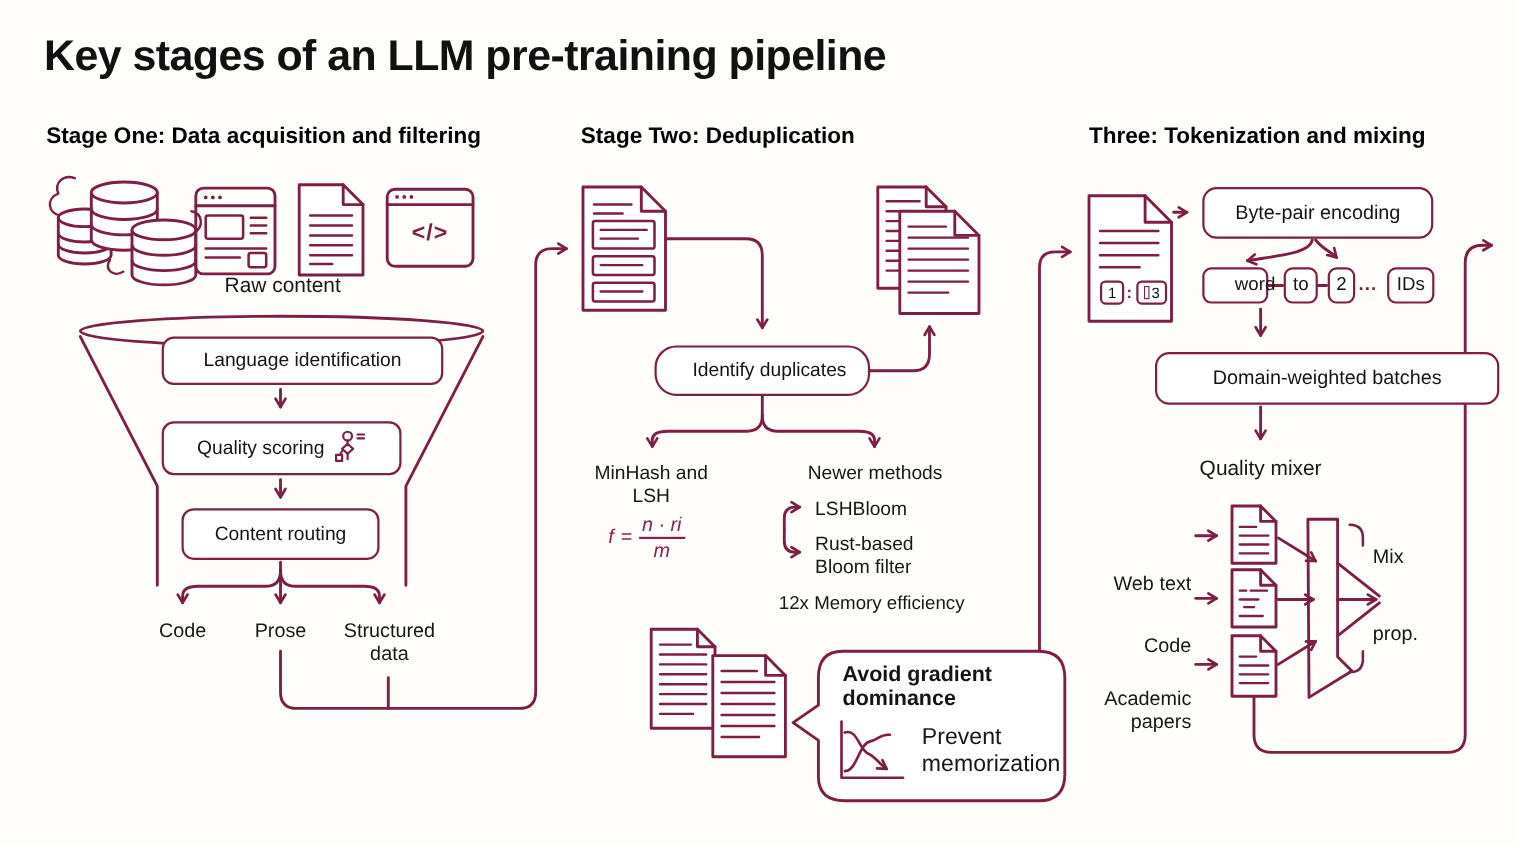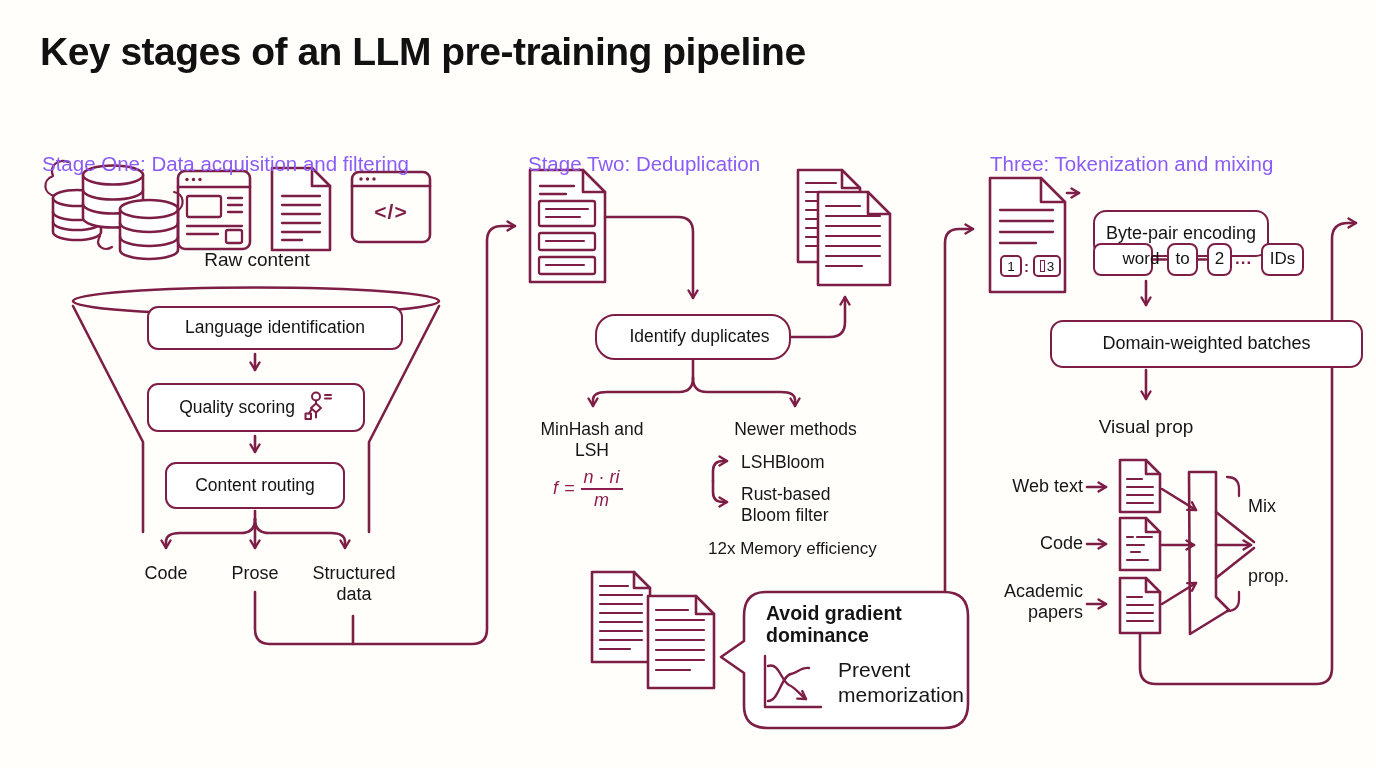--- a/index.html
+++ b/index.html
@@ -8,24 +8,24 @@
     --ink:#161616;
     --bg:#fffefb;
   }
   *{box-sizing:border-box;margin:0;padding:0;}
   html,body{width:1376px;height:768px;overflow:hidden;background:var(--bg);
     font-family:"Liberation Sans",sans-serif;color:var(--ink);}
   #canvas{position:relative;width:1376px;height:768px;}
   svg.wire{position:absolute;left:0;top:0;pointer-events:none;}
   .abs{position:absolute;}
   .title{font-size:39px;font-weight:700;letter-spacing:-0.5px;color:#111;}
-  .stage-h{font-size:20.5px;font-weight:400;color:#8b5cf6;white-space:nowrap;margin-top:40px;}
+  .stage-h{font-size:20.5px;font-weight:700;color:#000000;white-space:nowrap;}
   .lbl{font-size:18px;line-height:1.18;color:var(--ink);}
   .center{text-align:center;}
-  .right{text-align:right;}
+  .right{text-align:right;margin-top:44px;}
   .nowrap{white-space:nowrap;}
   .box{position:absolute;border:2.5px solid var(--maroon);border-radius:11px;background:#fff;
        display:flex;align-items:center;justify-content:center;font-size:17.5px;color:#141414;
        text-align:center;line-height:1.1;}
   .tok{border-radius:8px;font-size:17px;}
   .qs-gap{gap:8px;}
   .glyph{color:var(--maroon);font-weight:700;font-size:21px;letter-spacing:1px;}
   .mini{position:absolute;border:2px solid var(--maroon);border-radius:5px;background:#fff;
         display:flex;align-items:center;justify-content:center;font-size:13.5px;color:#141414;}
   .rbar{display:inline-block;width:5px;height:12px;border:1.5px solid var(--maroon);margin-right:2px;}
@@ -282,21 +282,21 @@
 
   <div class="mini" style="left:1000px;top:255px;width:22px;height:22px;">
     <span>1</span>
   </div>
   <div class="abs colon" style="left:1024px;top:258px;">:</div>
   <div class="mini" style="left:1033px;top:255px;width:28px;height:22px;">
     <span class="rbar"></span>
     <span>3</span>
   </div>
 
-  <div class="box" style="left:1093px;top:170px;width:176px;height:47px;border-radius:13px;font-size:18px;margin-top:40px;">
+  <div class="box" style="left:1093px;top:170px;width:210px;height:47px;border-radius:13px;font-size:18px;">
     <span>Byte-pair encoding</span>
   </div>
 
   <div class="box tok" style="left:1093px;top:243px;width:60px;height:33px;padding-left:36px;">
     <span>word</span>
   </div>
   <div class="box tok" style="left:1167px;top:243px;width:31px;height:33px;">
     <span>to</span>
   </div>
   <div class="box tok" style="left:1207px;top:243px;width:25px;height:33px;">
@@ -304,21 +304,21 @@
   </div>
   <div class="abs dots" style="left:1235px;top:249px;">...</div>
   <div class="box tok" style="left:1261px;top:243px;width:43px;height:33px;">
     <span>IDs</span>
   </div>
 
   <div class="box" style="left:1050px;top:320px;width:313px;height:48px;border-radius:13px;font-size:18px;">
     <span>Domain-weighted batches</span>
   </div>
 
-  <div class="abs lbl center" style="left:1046px;top:416px;width:200px;font-size:19px;">Visual prop</div>
+  <div class="abs lbl center" style="left:1046px;top:416px;width:200px;font-size:19px;">Quality mixer</div>
 
   <div class="abs lbl right" style="left:983px;top:476px;width:100px;">Web text</div>
   <div class="abs lbl right" style="left:983px;top:533px;width:100px;">Code</div>
   <div class="abs lbl right" style="left:981px;top:581px;width:102px;">Academic papers</div>
 
   <div class="abs lbl nowrap" style="left:1248px;top:496px;">Mix</div>
   <div class="abs lbl nowrap" style="left:1248px;top:566px;">prop.</div>
 
 </div>
 

